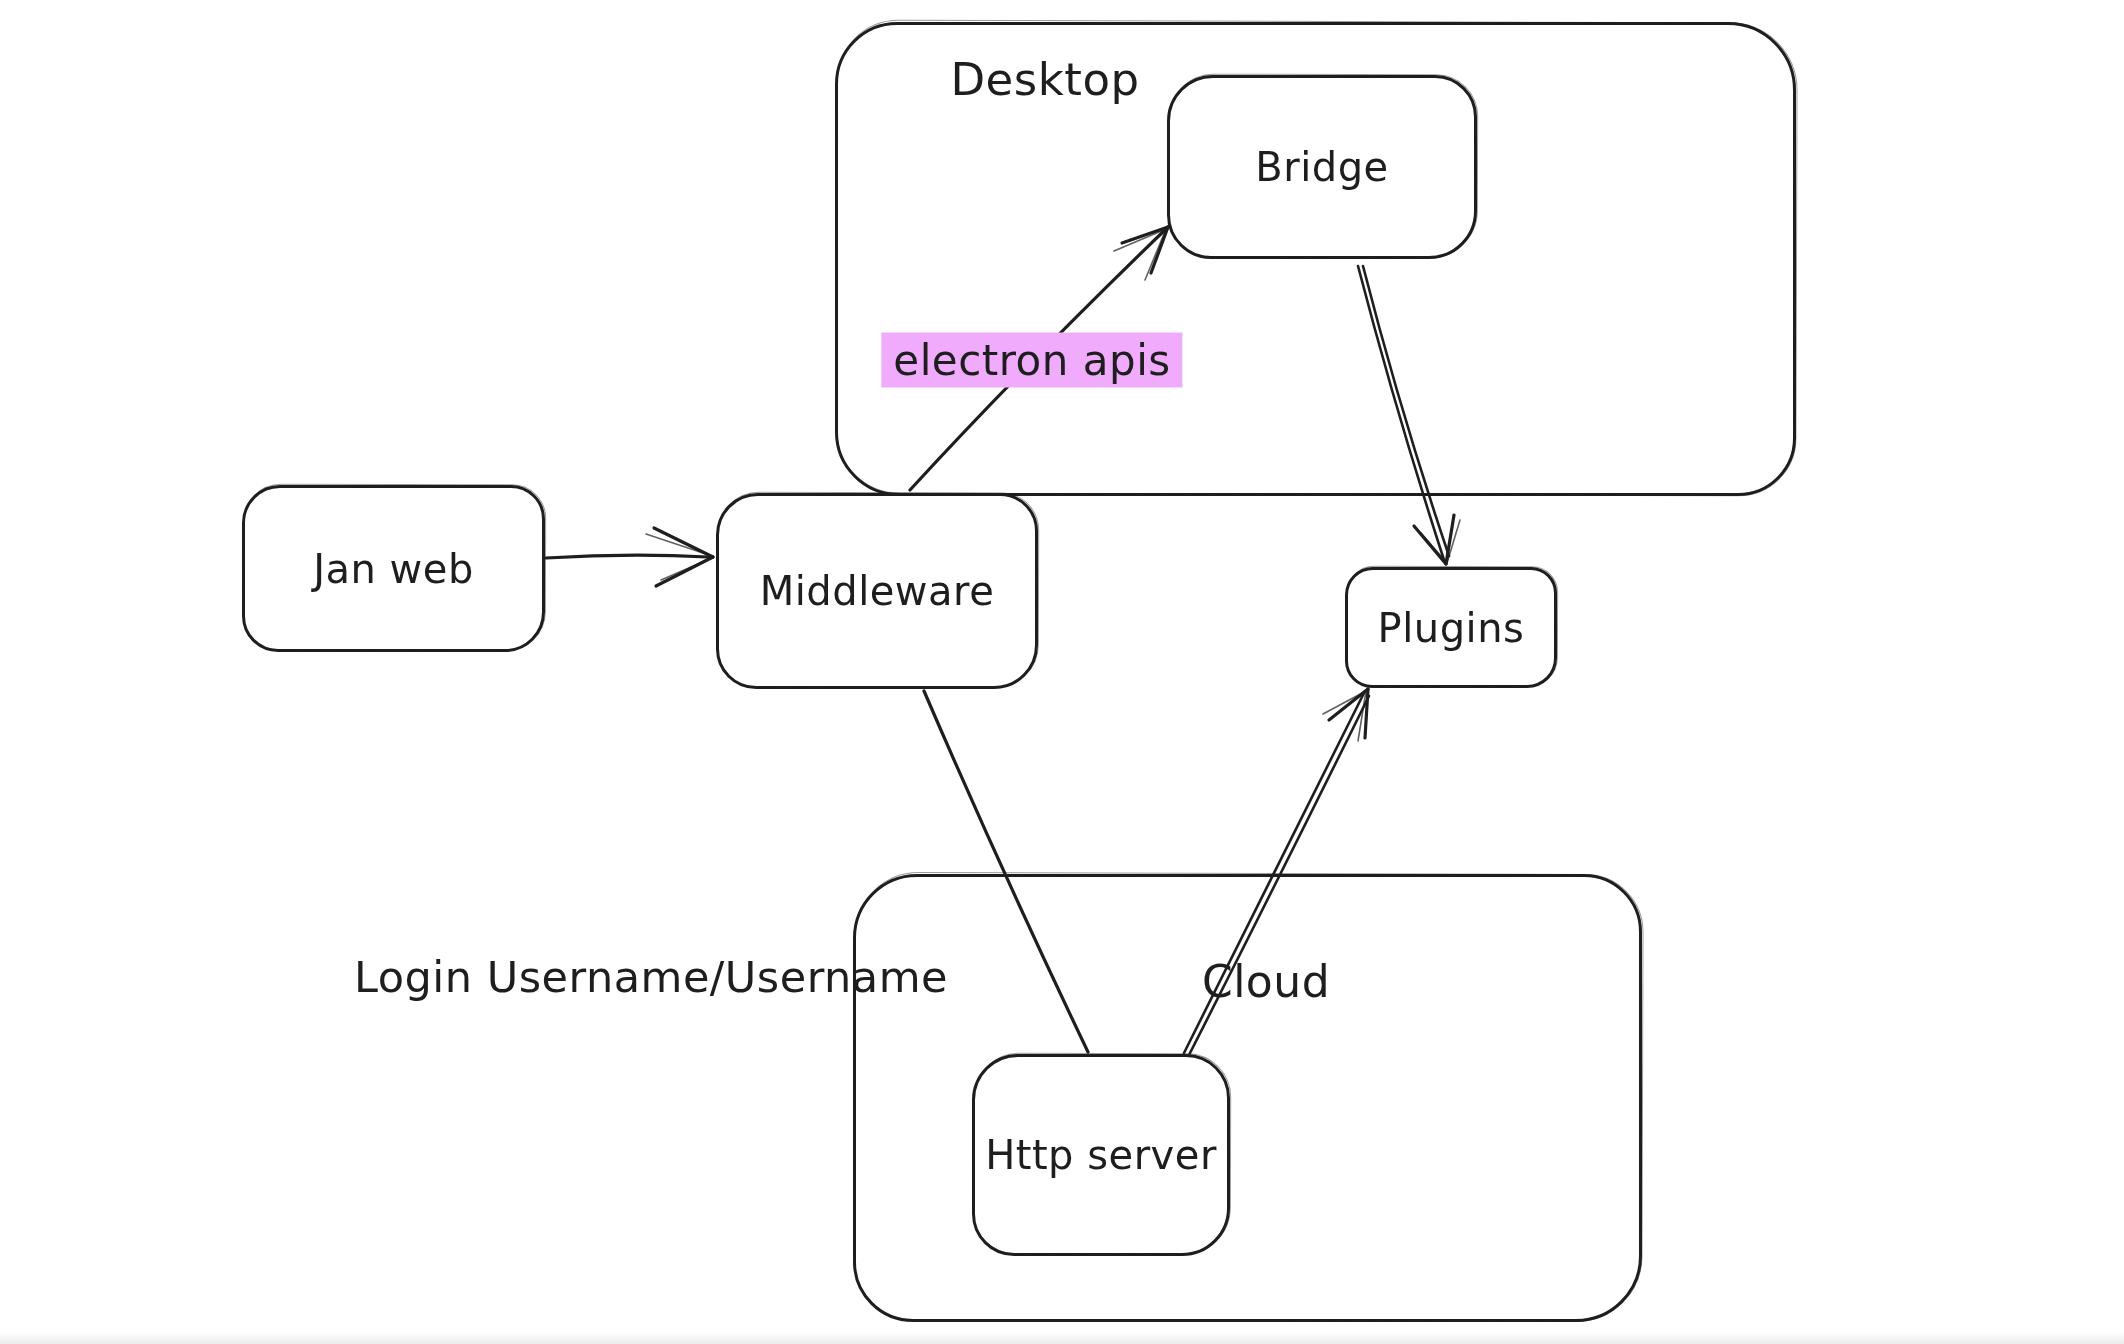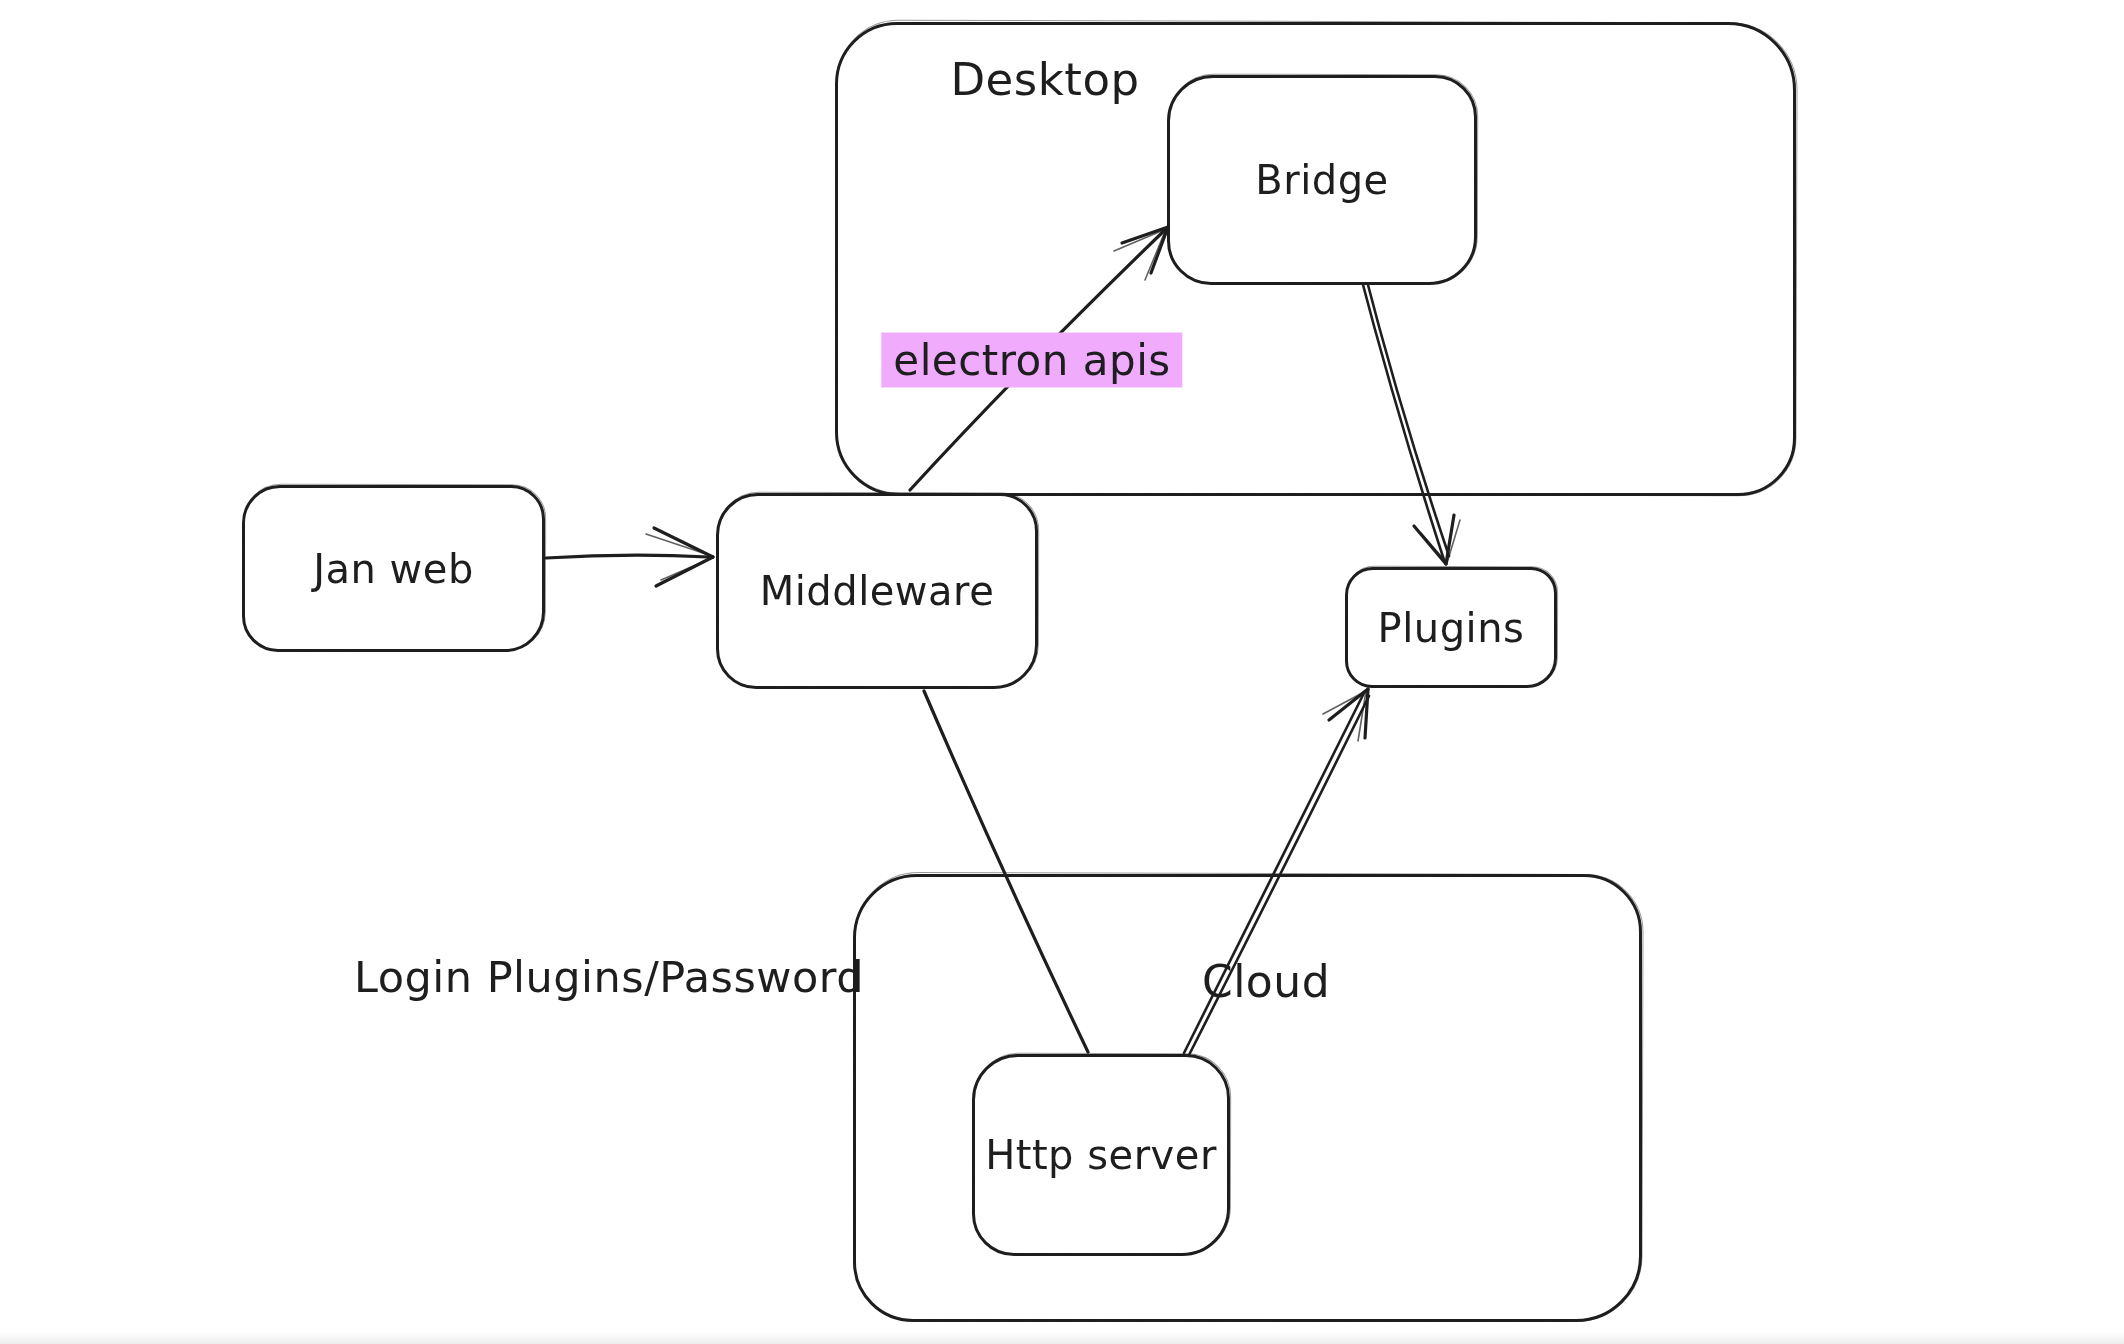--- a/index.html
+++ b/index.html
@@ -38,21 +38,21 @@
   .node .lbl{
     font-size:40px;
     letter-spacing:.5px;
     white-space:nowrap;
   }
   
   #box-desktop { left:835px;  top:22px;   width:961px; height:474px; border-radius:62px 68px 58px 64px; }
   #box-cloud   { left:853px;  top:874px;  width:789px; height:448px; border-radius:64px 58px 66px 60px; }
   #box-janweb  { left:242px;  top:485px;  width:303px; height:167px; border-radius:38px 34px 40px 36px; }
   #box-middleware{ left:716px; top:493px; width:322px; height:196px; border-radius:42px 38px 44px 40px; }
-  #box-bridge  { left:1167px; top:75px;   width:310px; height:210px; border-radius:46px 42px 48px 44px; }
+  #box-bridge  { left:1167px; top:75px;   width:310px; height:184px; border-radius:46px 42px 48px 44px; }
   #box-plugins { left:1345px; top:567px;  width:212px; height:121px; border-radius:28px 26px 30px 27px;justify-content:center; }
   #box-http    { left:972px;  top:1054px; width:258px; height:202px; border-radius:46px 44px 48px 42px; }
 
   
   svg.connectors{
     position:absolute; left:0; top:0; z-index:2;
   }
   svg.connectors path{
     fill:none;
     stroke:#1e1e1e;
@@ -155,17 +155,17 @@
   <div class="sketch node" id="box-http">
     <span class="lbl">Http server</span>
   </div>
 
   <div class="float-label" id="lbl-desktop">Desktop</div>
   <div class="float-label" id="lbl-cloud">Cloud</div>
 
   <div class="float-label" id="lbl-electron">electron apis</div>
 
   <div class="annotation">
-    <div>Login Plugins/Password</div>
+    <div>Login Username/Username</div>
   </div>
 
   <div class="bottom-shade"></div>
 </div>
 
 </body></html>

